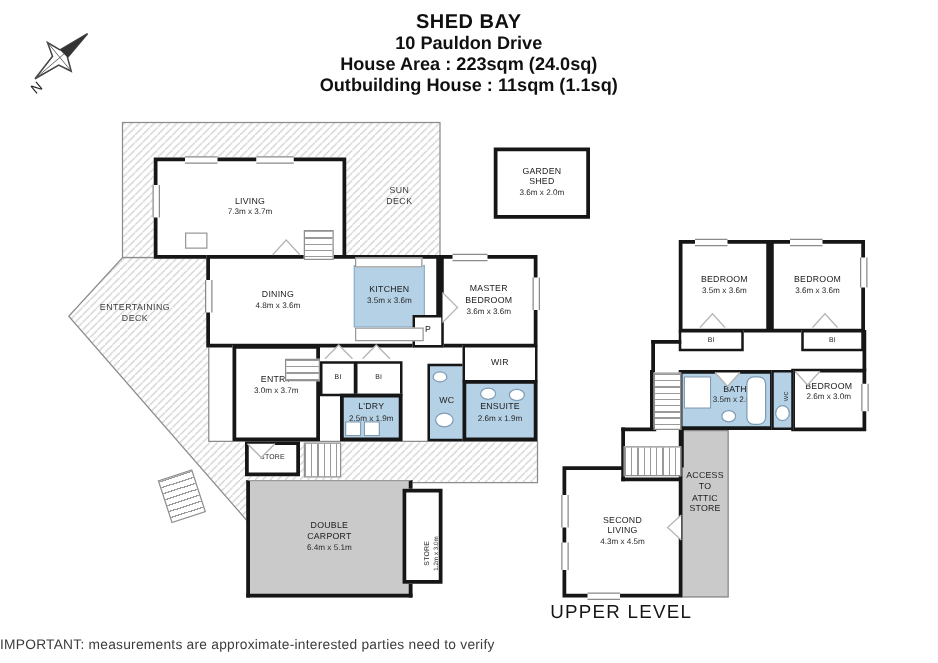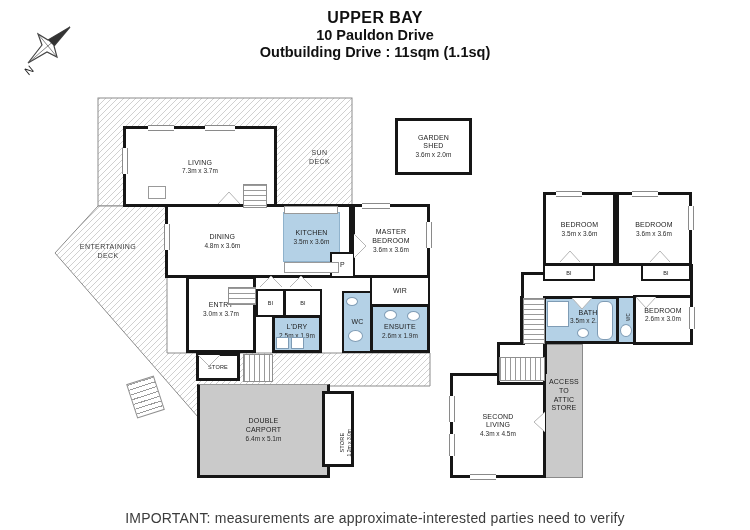--- a/index.html
+++ b/index.html
@@ -20,42 +20,43 @@
   .room-dims{font-size:6.5px;color:#2b2b2b;}
   .vert{writing-mode:vertical-rl;transform:rotate(180deg);line-height:1.5;}
   .vert .room-name{font-size:5.5px;}
   .vert .room-dims{font-size:5px;}
   .deck-label{position:absolute;z-index:2;font-size:7px;color:#3a3a3a;letter-spacing:.4px;
       text-align:center;white-space:pre-line;line-height:1.35;}
   .caption{position:absolute;z-index:6;font-size:15px;color:#151515;letter-spacing:1px;text-align:center;}
   .header{position:absolute;left:0;right:0;top:9px;text-align:center;z-index:6;color:#101010;font-weight:bold;}
   .header .t1{font-size:16px;letter-spacing:.4px;}
   .header .t2{font-size:14.5px;line-height:17px;}
-  .footer{position:absolute;left:0;right:0;top:510px;text-align:center;z-index:6;
-      font-size:14px;color:#3c3c3c;letter-spacing:.2px;}
+  .footer{position:absolute;left:0;right:0;top:510px;text-align:left;z-index:6;
+      font-size:11px;color:#3c3c3c;letter-spacing:.2px;}
   .wall{position:absolute;background:#161616;z-index:3;}
   .win{position:absolute;background:#fff;z-index:4;box-sizing:border-box;}
   .win.h{height:6px;border-top:1px solid #8a8a8a;border-bottom:1px solid #8a8a8a;}
   .win.v{width:6px;border-left:1px solid #8a8a8a;border-right:1px solid #8a8a8a;}
   .stairs{position:absolute;background-color:#fff;border:1px solid #8f8f8f;z-index:3;}
   .stairs.ht{background-image:repeating-linear-gradient(180deg,#9a9a9a 0 1px,transparent 1px 5px);}
   .stairs.vt{background-image:repeating-linear-gradient(90deg,#9a9a9a 0 1px,transparent 1px 5px);}
   .fix{position:absolute;border:1px solid #7f9cb5;background:#fff;z-index:3;box-sizing:border-box;}
   .fix.round{border-radius:50%;}
   .fix.neutral{border-color:#999;}
 </style>
 </head>
 <body>
 
 <div id="plan">
 
   <div class="header">
-    <div class="t1">UPPER BAY</div>
+    <div class="t1">SHED BAY</div>
     <div class="t2">10 Pauldon Drive</div>
-    <div class="t2">Outbuilding Drive : 11sqm (1.1sq)</div>
+    <div class="t2">House Area : 223sqm (24.0sq)</div>
+    <div class="t2">Outbuilding House : 11sqm (1.1sq)</div>
   </div>
 
   <svg id="decks" width="750" height="530">
     <defs>
       <pattern id="hatch" width="6" height="6" patternUnits="userSpaceOnUse">
         <rect width="6" height="6" fill="#ffffff"></rect>
         <path d="M-1,7 L7,-1" stroke="#d0d0d0" stroke-width="1"></path>
       </pattern>
     </defs>
     <rect x="98" y="98" width="254" height="108" fill="url(#hatch)" stroke="#8c8c8c" stroke-width="1"></rect>
@@ -237,20 +238,21 @@
   </div>
 
   <div class="room" style="left:450px;top:373px;width:96px;height:105px;">
     <div class="rl">
       <div class="room-name">SECOND
 LIVING</div>
       <div class="room-dims">4.3m x 4.5m</div>
     </div>
   </div>
 
+  <div class="caption" style="left:412px;width:170px;top:481px;">UPPER LEVEL</div>
 
   <div class="wall" style="left:521px;top:272px;width:3px;height:26px;"></div>
   <div class="wall" style="left:521px;top:272px;width:24px;height:3px;"></div>
   <div class="wall" style="left:690px;top:264px;width:3px;height:33px;"></div>
   <div class="wall" style="left:520px;top:296px;width:3px;height:48px;"></div>
   <div class="wall" style="left:497px;top:342px;width:3px;height:43px;"></div>
   <div class="wall" style="left:497px;top:342px;width:28px;height:3px;"></div>
   <div class="wall" style="left:497px;top:382px;width:48px;height:3px;"></div>
   <div class="wall" style="left:543px;top:344px;width:4px;height:30px;"></div>
 

